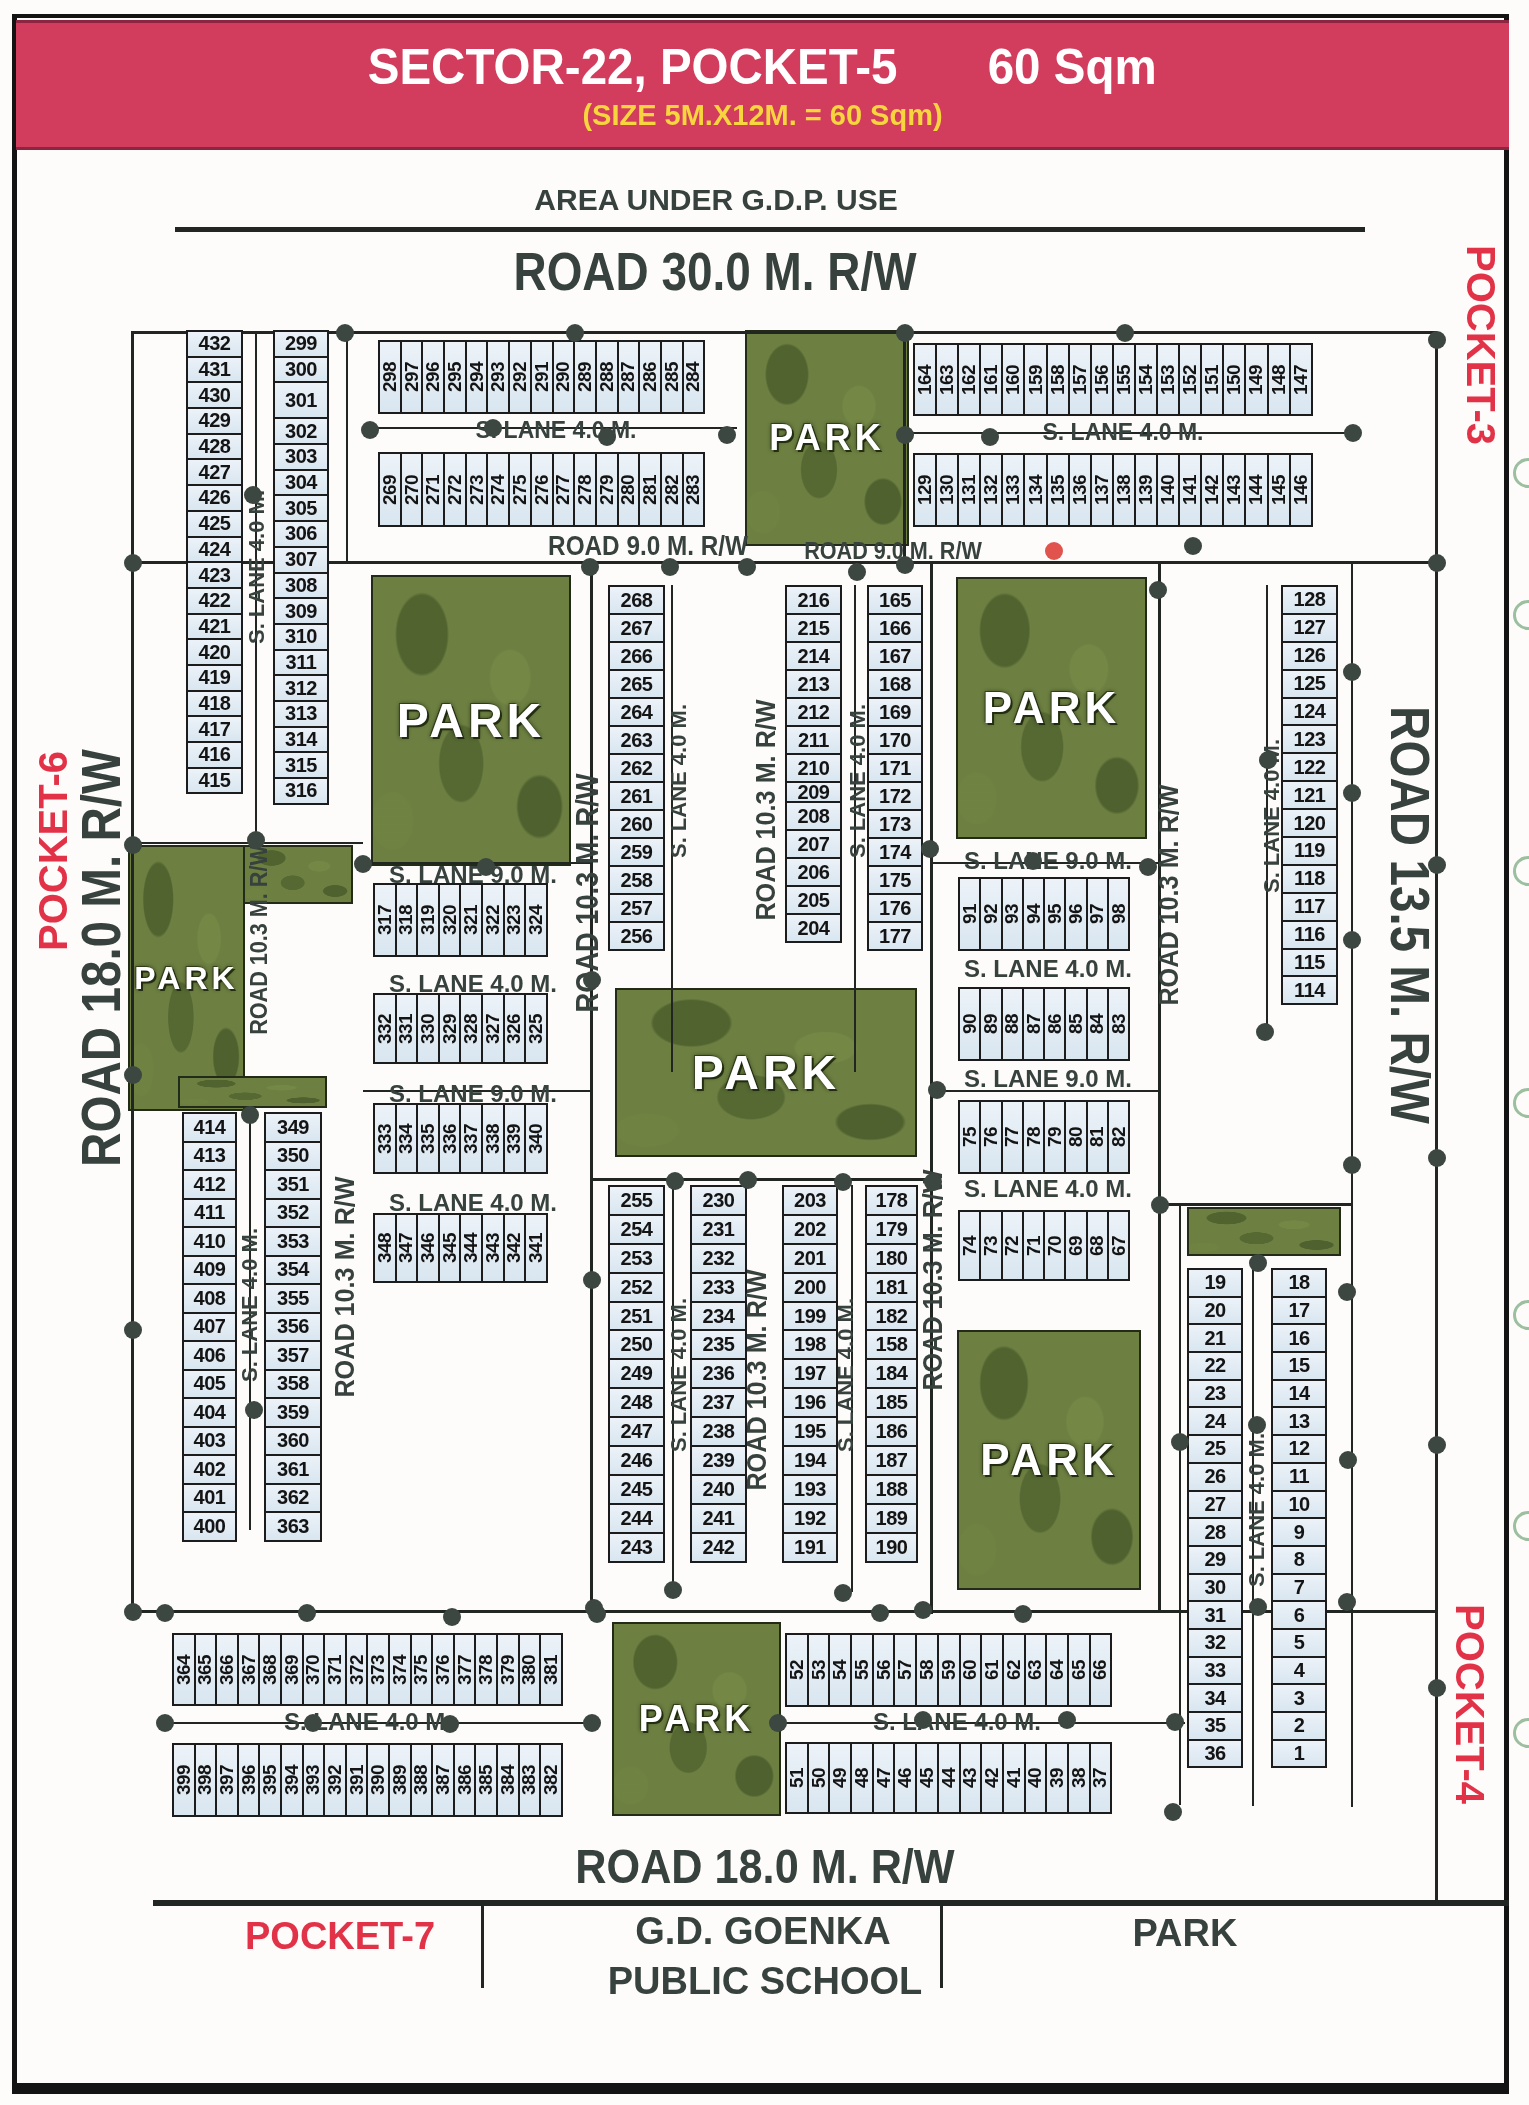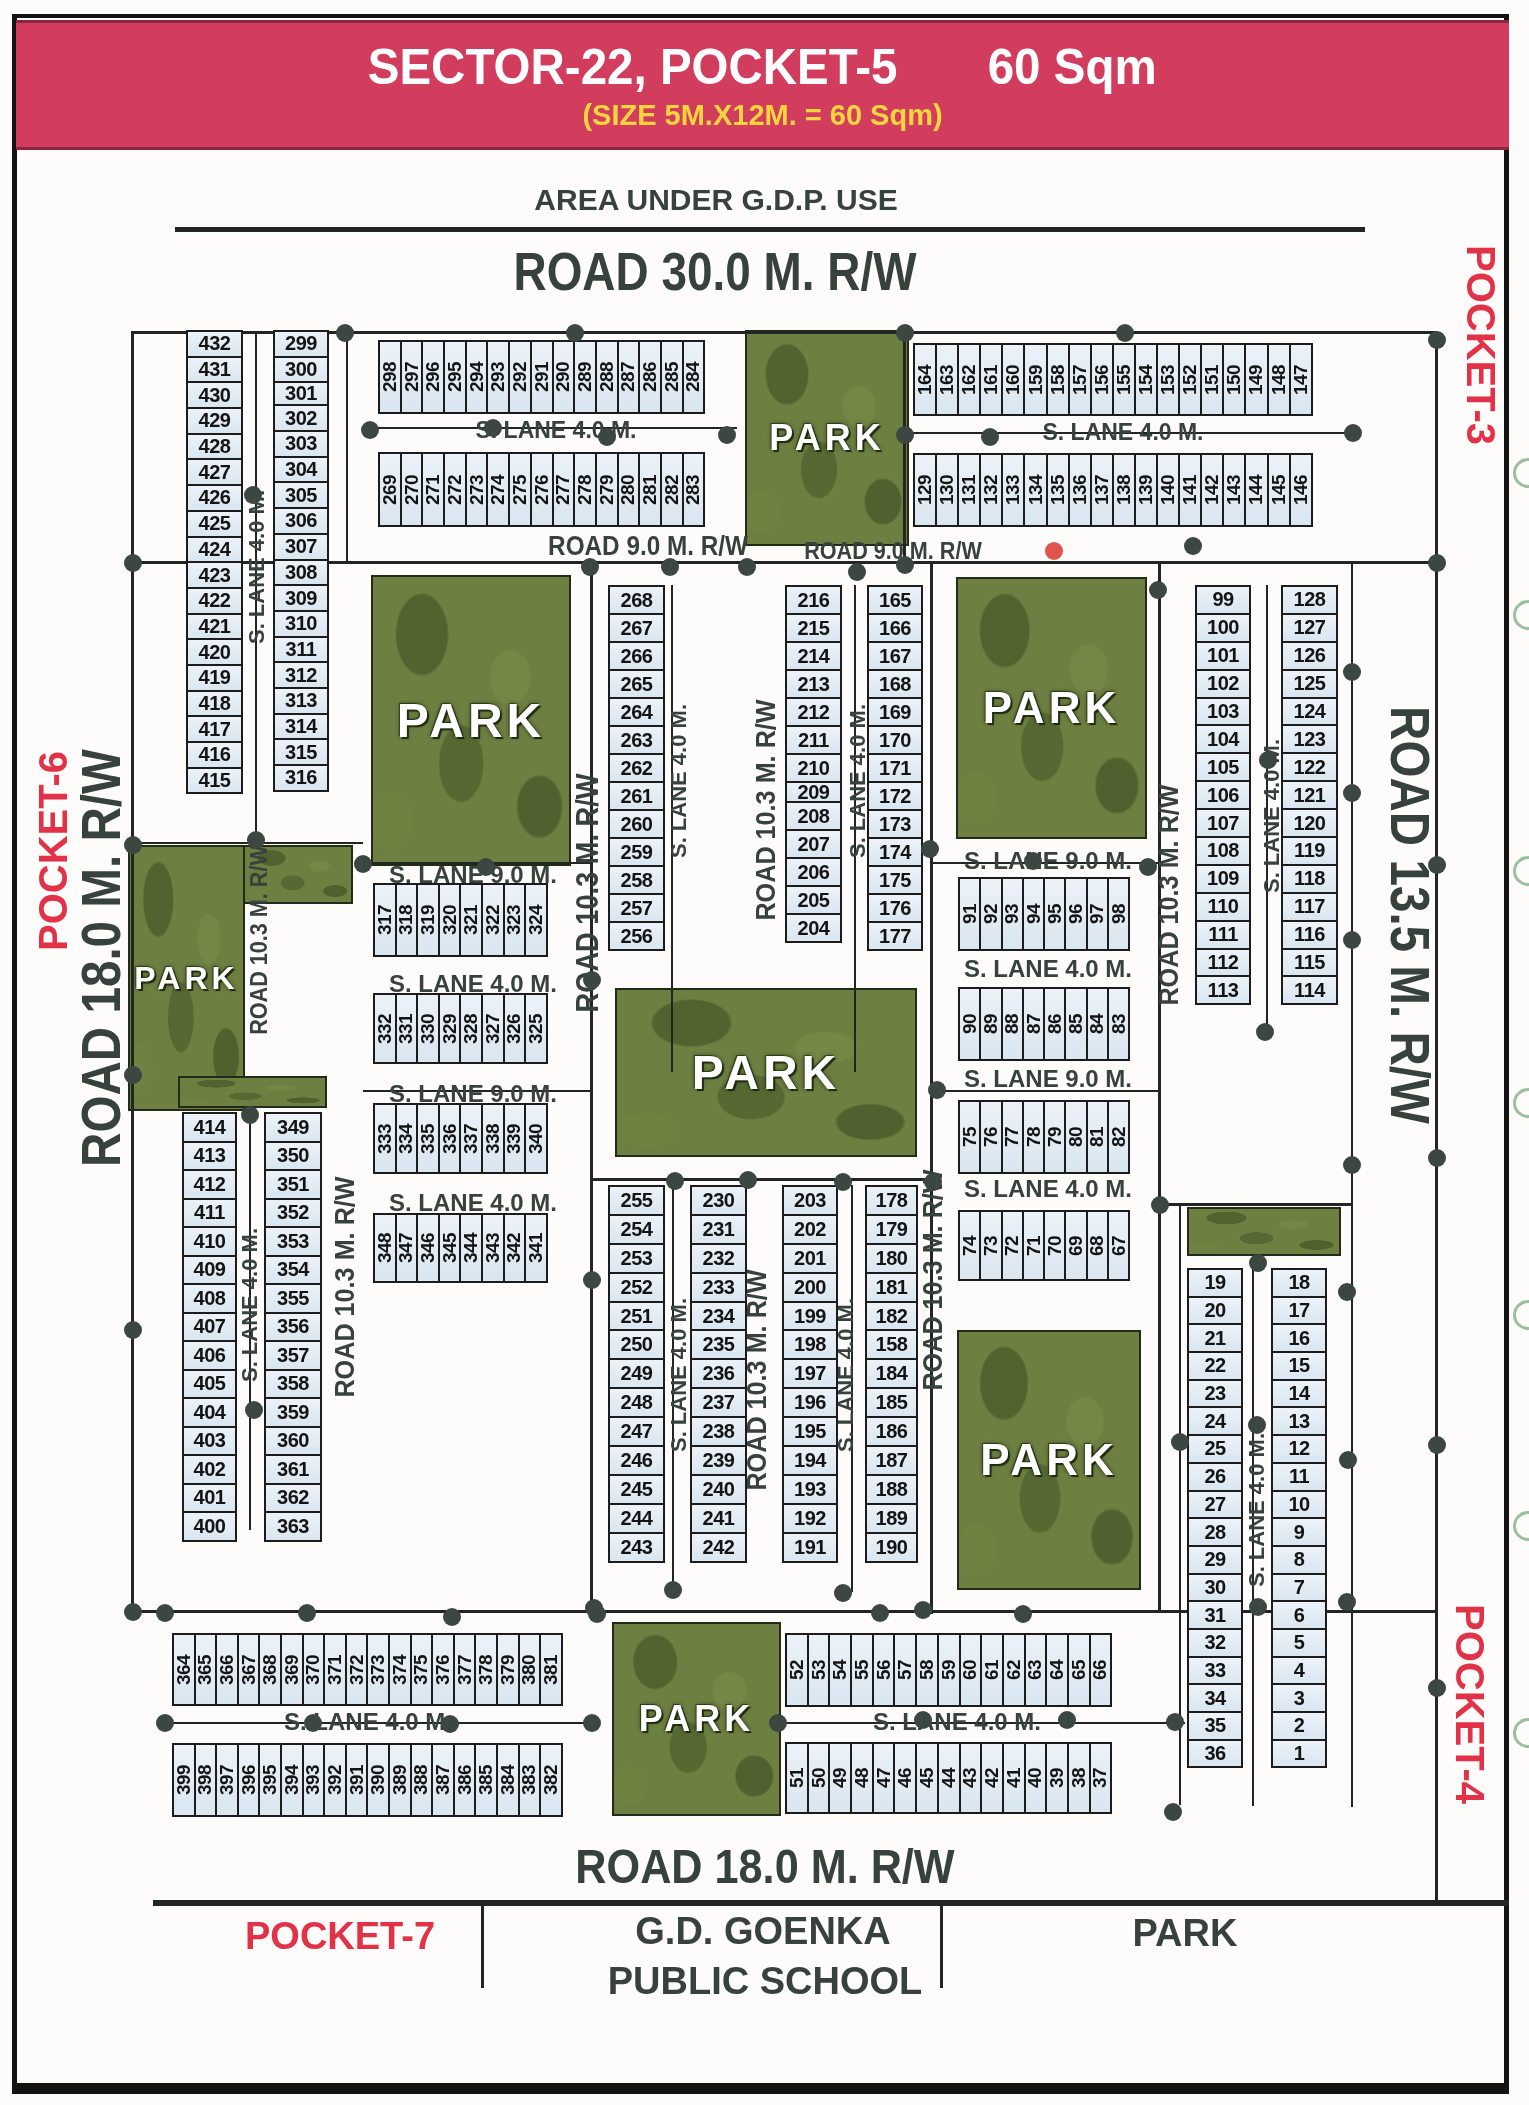--- a/index.html
+++ b/index.html
@@ -126,21 +126,21 @@
       <div class="cell" style="height: 27.7px;">420</div>
       <div class="cell" style="height: 27.7px;">419</div>
       <div class="cell" style="height: 27.7px;">418</div>
       <div class="cell" style="height: 27.7px;">417</div>
       <div class="cell" style="height: 27.7px;">416</div>
       <div class="cell" style="height: 27.7px;">415</div>
     </div>
     <div class="col" style="left: 273px; top: 330px; width: 56px;">
       <div class="cell" style="height: 27.7px;">299</div>
       <div class="cell" style="height: 27.7px;">300</div>
-      <div class="cell" style="height: 25px; text-align: right;">301</div>
+      <div class="cell" style="height: 38px; text-align: right;">301</div>
       <div class="cell" style="height: 27.7px;">302</div>
       <div class="cell" style="height: 27.7px;">303</div>
       <div class="cell" style="height: 27.7px;">304</div>
       <div class="cell" style="height: 27.7px;">305</div>
       <div class="cell" style="height: 27.7px;">306</div>
       <div class="cell" style="height: 27.7px;">307</div>
       <div class="cell" style="height: 27.7px;">308</div>
       <div class="cell" style="height: 27.7px;">309</div>
       <div class="cell" style="height: 27.7px;">310</div>
       <div class="cell" style="height: 27.7px;">311</div>
@@ -187,37 +187,20 @@
       <div class="cell" style="height: 30px;">168</div>
       <div class="cell" style="height: 30px;">169</div>
       <div class="cell" style="height: 30px;">170</div>
       <div class="cell" style="height: 30px;">171</div>
       <div class="cell" style="height: 30px;">172</div>
       <div class="cell" style="height: 30px;">173</div>
       <div class="cell" style="height: 30px;">174</div>
       <div class="cell" style="height: 30px;">175</div>
       <div class="cell" style="height: 30px;">176</div>
       <div class="cell" style="height: 30px;">177</div>
-    </div>
-    <div class="col" style="left: 1195px; top: 585px; width: 56px;">
-      <div class="cell" style="height: 29.9px;">99</div>
-      <div class="cell" style="height: 29.9px;">100</div>
-      <div class="cell" style="height: 29.9px;">101</div>
-      <div class="cell" style="height: 29.9px;">102</div>
-      <div class="cell" style="height: 29.9px;">103</div>
-      <div class="cell" style="height: 29.9px;">104</div>
-      <div class="cell" style="height: 29.9px;">105</div>
-      <div class="cell" style="height: 29.9px;">106</div>
-      <div class="cell" style="height: 29.9px;">107</div>
-      <div class="cell" style="height: 29.9px;">108</div>
-      <div class="cell" style="height: 29.9px;">109</div>
-      <div class="cell" style="height: 29.9px;">110</div>
-      <div class="cell" style="height: 29.9px;">111</div>
-      <div class="cell" style="height: 29.9px;">112</div>
-      <div class="cell" style="height: 29.9px;">113</div>
     </div>
     <div class="col" style="left: 1281px; top: 585px; width: 57px;">
       <div class="cell" style="height: 29.9px;">128</div>
       <div class="cell" style="height: 29.9px;">127</div>
       <div class="cell" style="height: 29.9px;">126</div>
       <div class="cell" style="height: 29.9px;">125</div>
       <div class="cell" style="height: 29.9px;">124</div>
       <div class="cell" style="height: 29.9px;">123</div>
       <div class="cell" style="height: 29.9px;">122</div>
       <div class="cell" style="height: 29.9px;">121</div>

